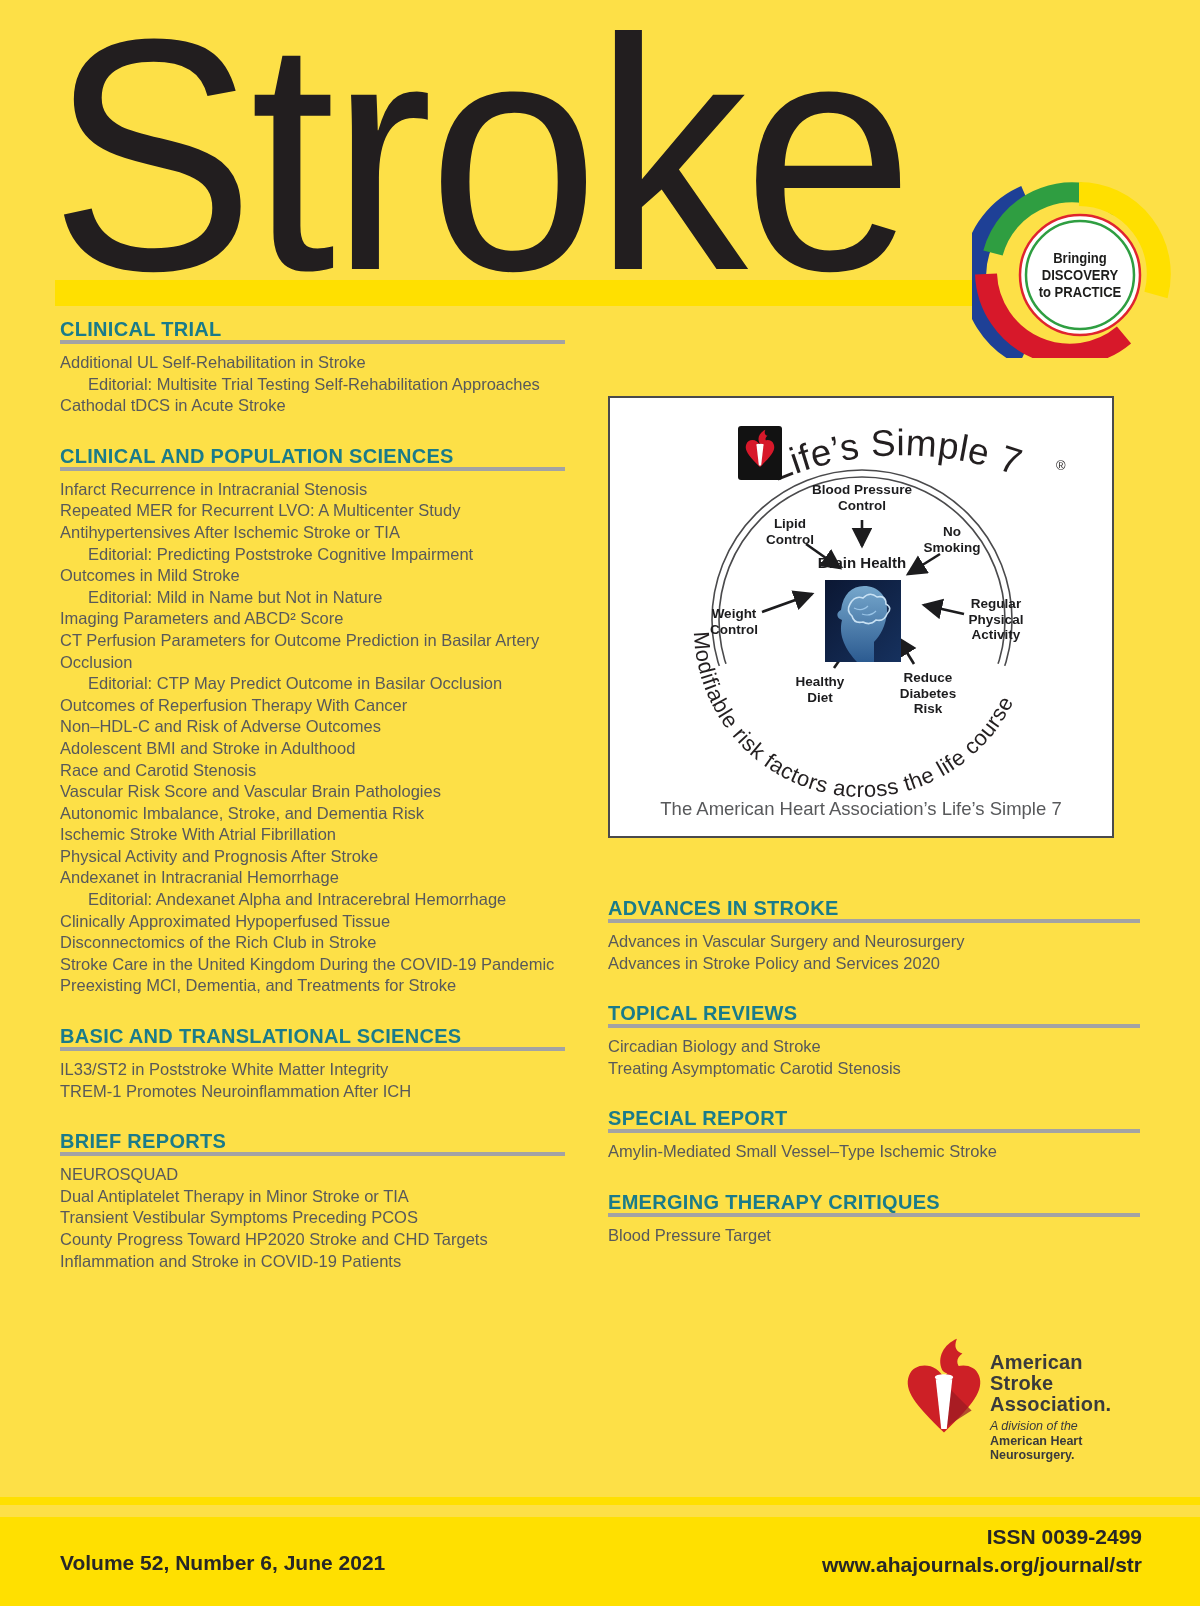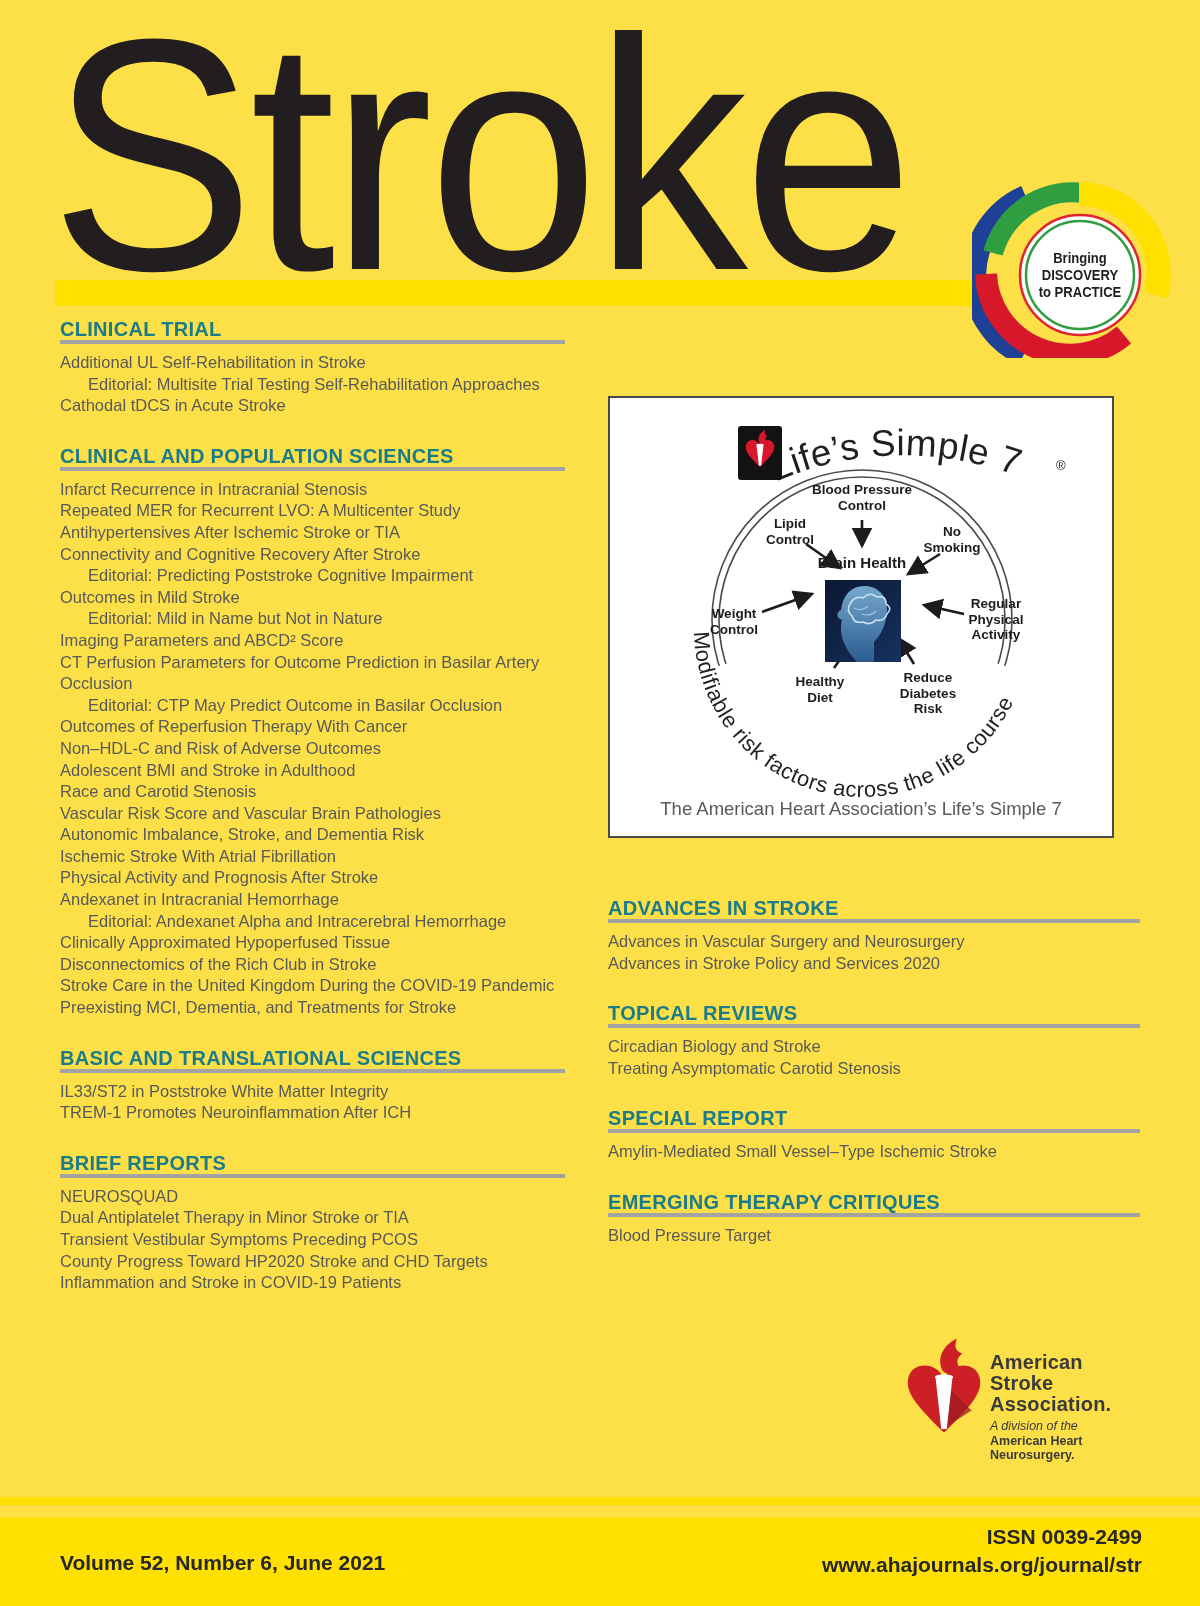--- a/index.html
+++ b/index.html
@@ -84,21 +84,20 @@
         <h2 class="toc-heading">CLINICAL TRIAL</h2>
         <div class="toc-item">Additional UL Self-Rehabilitation in Stroke</div>
         <div class="toc-item indent">Editorial: Multisite Trial Testing Self-Rehabilitation Approaches</div>
         <div class="toc-item">Cathodal tDCS in Acute Stroke</div>
       </section>
       <section class="toc-section">
         <h2 class="toc-heading">CLINICAL AND POPULATION SCIENCES</h2>
         <div class="toc-item">Infarct Recurrence in Intracranial Stenosis</div>
         <div class="toc-item">Repeated MER for Recurrent LVO: A Multicenter Study</div>
         <div class="toc-item">Antihypertensives After Ischemic Stroke or TIA</div>
-        <div class="toc-item">Connectivity and Cognitive Recovery After Stroke</div>
         <div class="toc-item indent">Editorial: Predicting Poststroke Cognitive Impairment</div>
         <div class="toc-item">Outcomes in Mild Stroke</div>
         <div class="toc-item indent">Editorial: Mild in Name but Not in Nature</div>
         <div class="toc-item">Imaging Parameters and ABCD² Score</div>
         <div class="toc-item">CT Perfusion Parameters for Outcome Prediction in Basilar Artery Occlusion</div>
         <div class="toc-item indent">Editorial: CTP May Predict Outcome in Basilar Occlusion</div>
         <div class="toc-item">Outcomes of Reperfusion Therapy With Cancer</div>
         <div class="toc-item">Non–HDL-C and Risk of Adverse Outcomes</div>
         <div class="toc-item">Adolescent BMI and Stroke in Adulthood</div>
         <div class="toc-item">Race and Carotid Stenosis</div>

